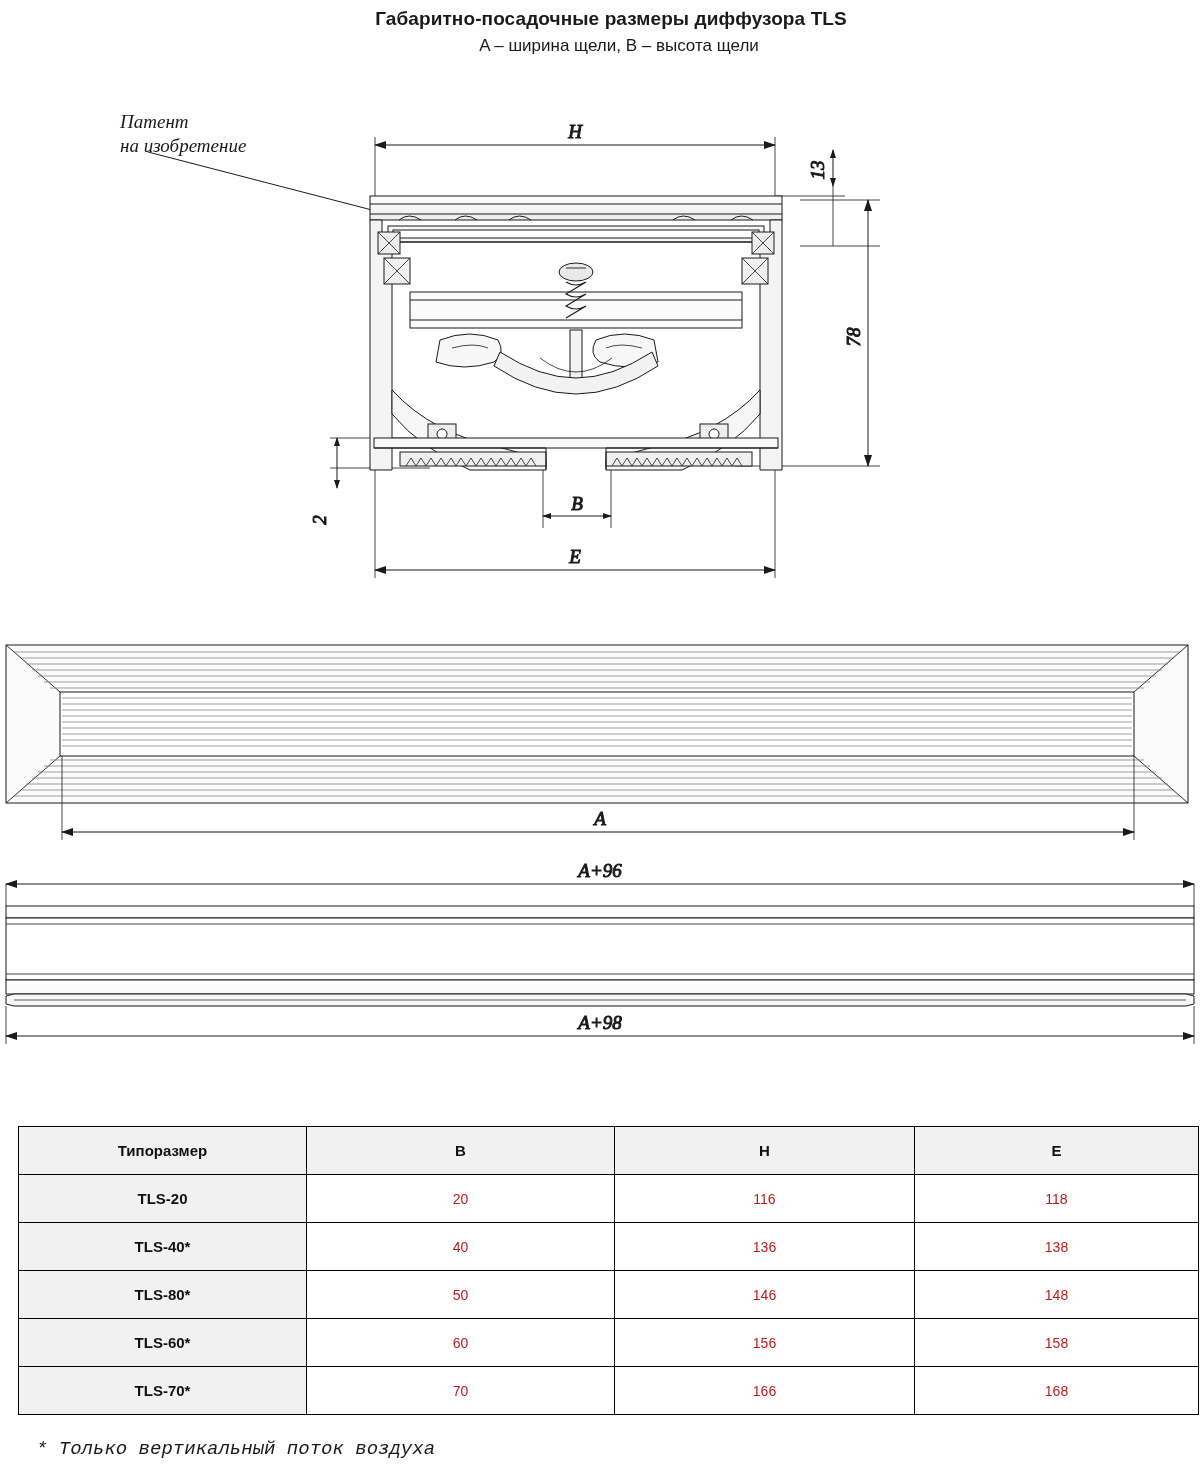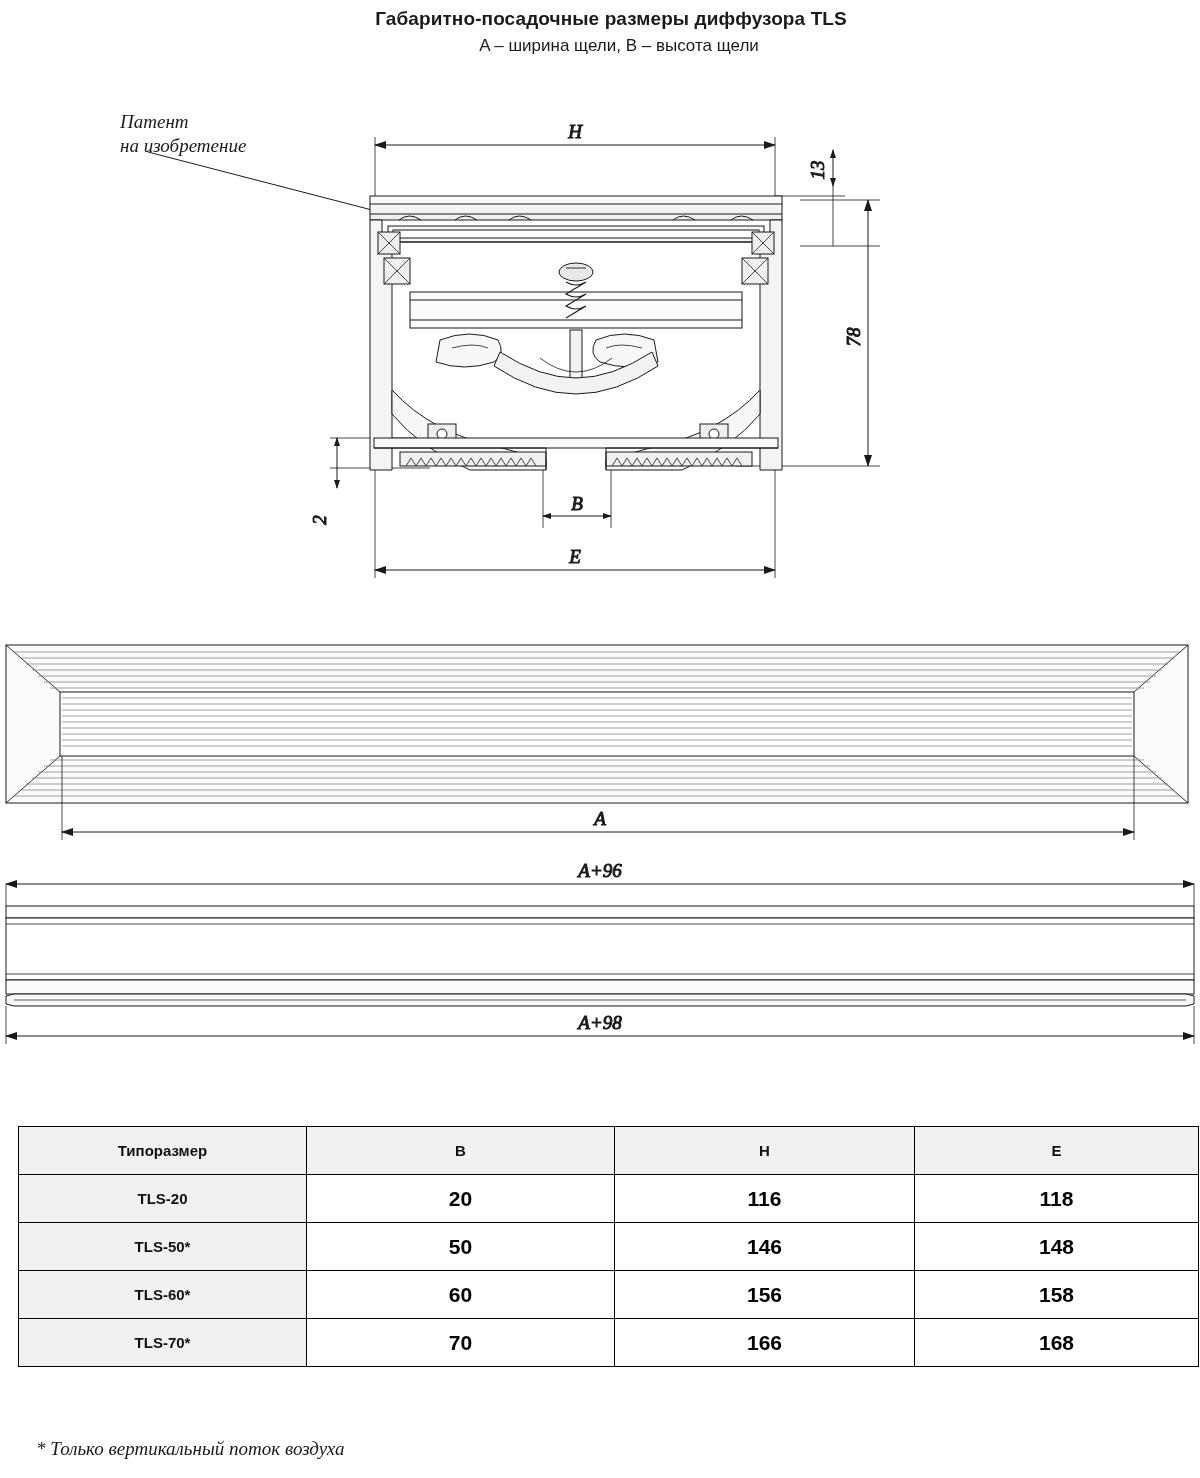--- a/index.html
+++ b/index.html
@@ -89,36 +89,36 @@
   }
   table.spec td.model {
     background: #f1f1f1;
     font-size: 15px;
     font-weight: bold;
     color: #111;
     margin-left: 14px;
   }
   table.spec td.val {
     background: #ffffff;
-    font-size: 21px;
-    font-weight: bold;
-    color: #000000;
+    font-size: 14px;
+    font-weight: normal;
+    color: #b91c1c;
     font-family: "Liberation Sans", sans-serif;
   }
   col.c1 { width: 288px; }
   col.c2 { width: 308px; }
   col.c3 { width: 300px; }
   col.c4 { width: 284px; }
 
   
   .footnote {
     position: absolute;
     left: 36px;
     top: 1438px;
-    font-family: Liberation Serif, serif;
+    font-family: Liberation Mono, monospace;
     font-style: italic;
     font-size: 19px;
     color: #1a1a1a;
   }
 </style>
 </head>
 <body>
 
 <div class="title-block">
   <h1 class="title-main">Габаритно-посадочные размеры диффузора TLS</h1>
@@ -359,21 +359,27 @@
       </tr>
     </thead>
     <tbody>
       <tr>
         <td class="model">TLS-20</td>
         <td class="val">20</td>
         <td class="val">116</td>
         <td class="val">118</td>
       </tr>
       <tr>
-        <td class="model">TLS-50*</td>
+        <td class="model">TLS-40*</td>
+        <td class="val">40</td>
+        <td class="val">136</td>
+        <td class="val">138</td>
+      </tr>
+      <tr>
+        <td class="model">TLS-80*</td>
         <td class="val">50</td>
         <td class="val">146</td>
         <td class="val">148</td>
       </tr>
       <tr>
         <td class="model">TLS-60*</td>
         <td class="val">60</td>
         <td class="val">156</td>
         <td class="val">158</td>
       </tr>

